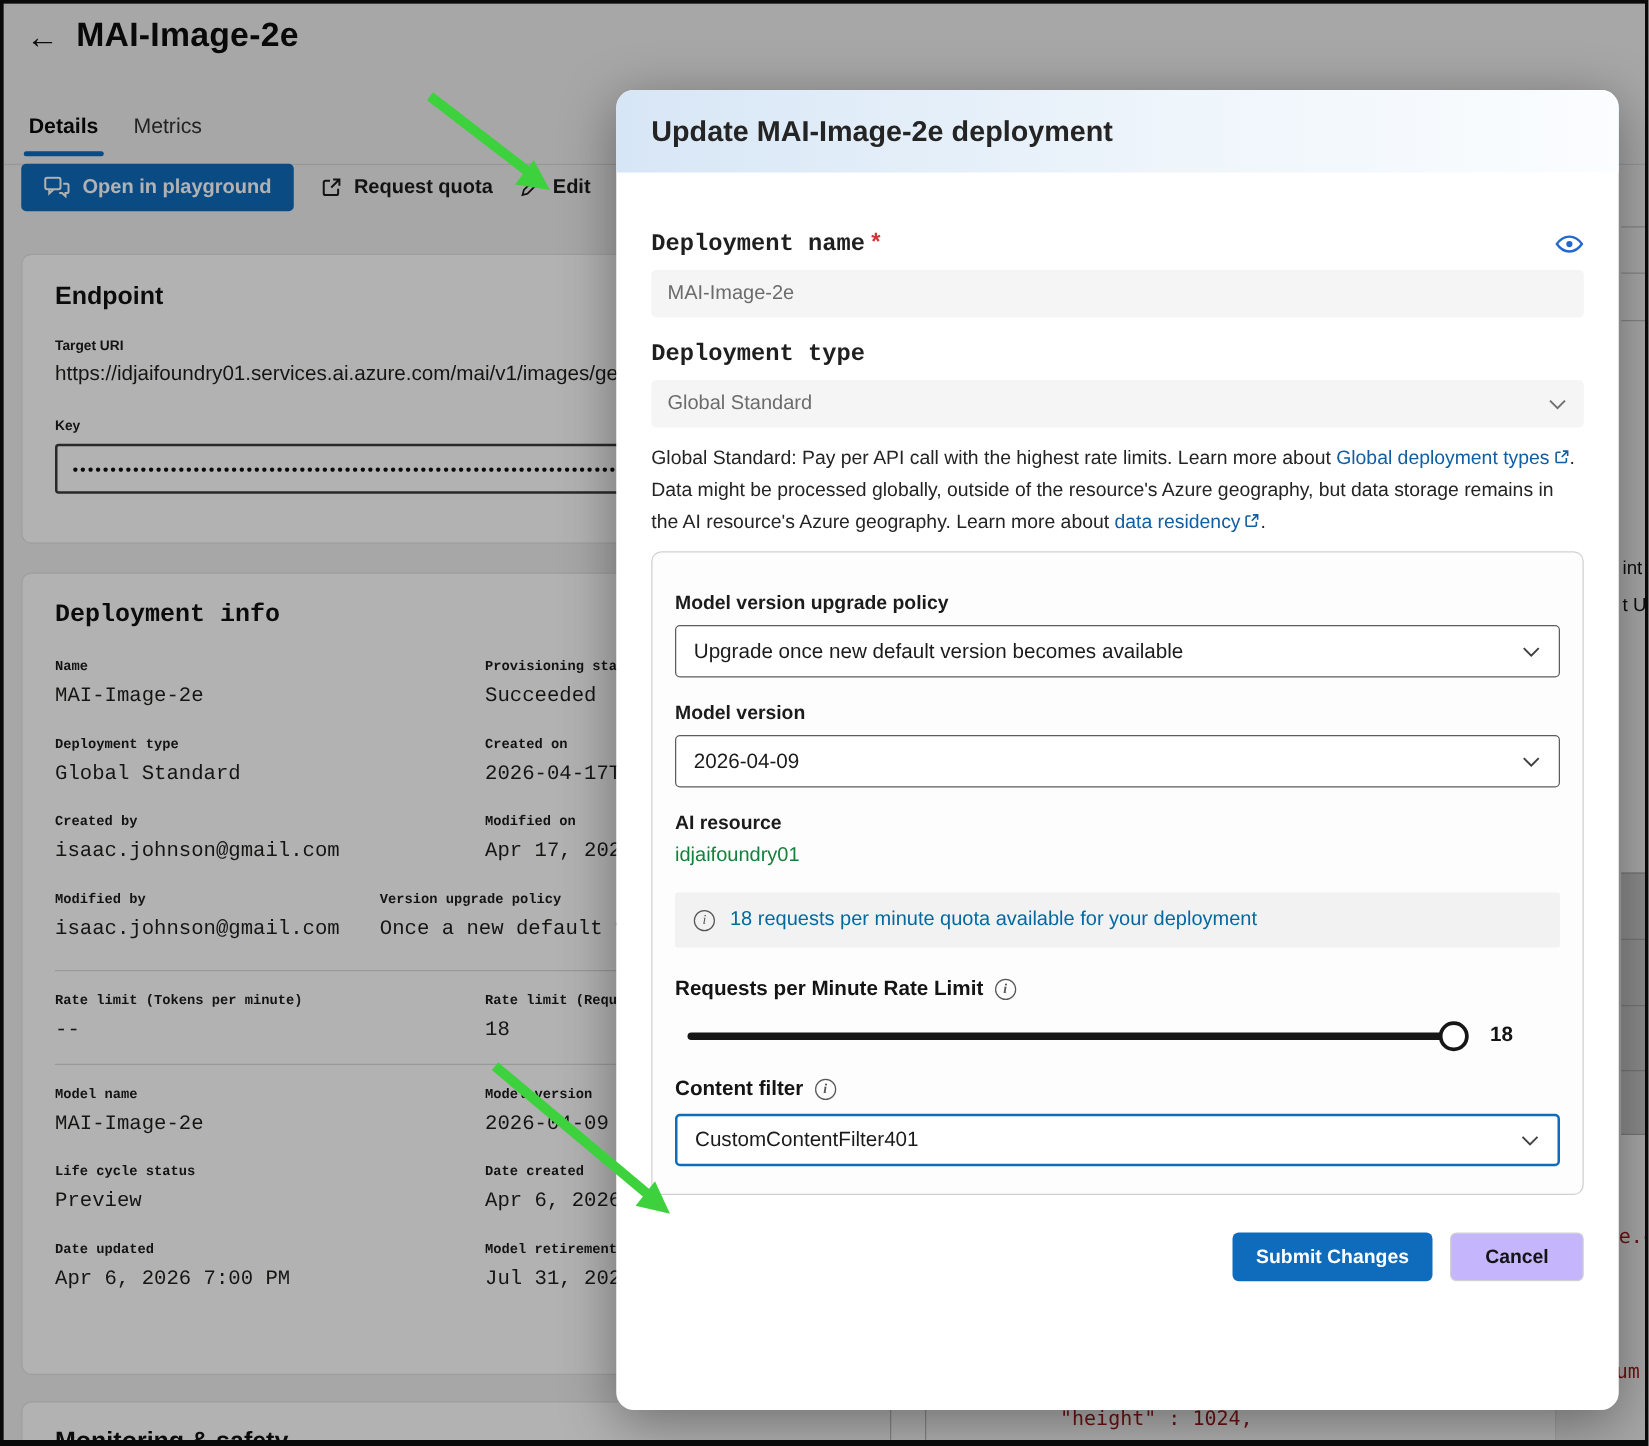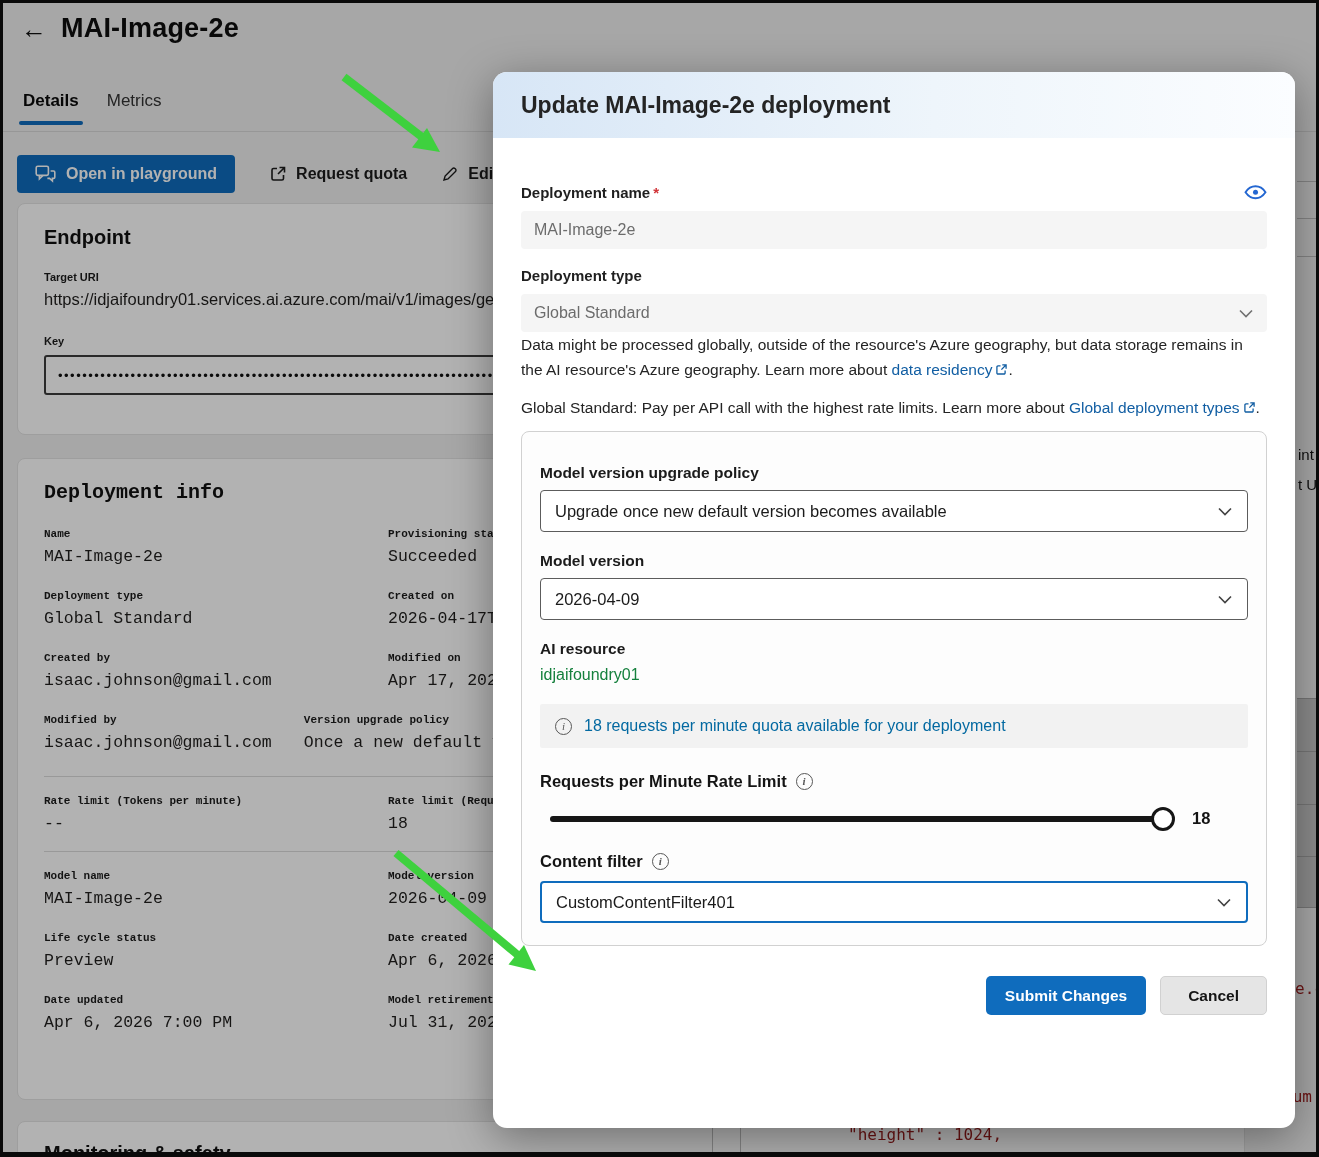--- a/index.html
+++ b/index.html
@@ -12,21 +12,21 @@
   .bg-title-row { position:absolute; left:18px; top:10px; display:flex; align-items:center; gap:14px; }
   .back-arrow { font-size:26px; color:#111; line-height:1; cursor:pointer; }
   .page-title { font-size:27px; font-weight:700; color:#0d0d0d; letter-spacing:.2px; }
 
   .tabs { position:absolute; left:20px; top:88px; display:flex; gap:28px; }
   .tab  { font-size:17px; color:#333; padding-bottom:14px; position:relative; }
   .tab.active { font-weight:700; color:#0a0a0a; }
   .tab.active::after { content:""; position:absolute; left:-4px; right:-4px; bottom:0; height:4px; border-radius:2px; background:#0f6cbd; }
   .tabstrip-line { position:absolute; left:0; right:0; top:128px; height:1px; background:#d8d8d8; }
 
-  .toolbar { position:absolute; left:14px; top:152px; display:flex; align-items:flex-end; gap:34px; }
+  .toolbar { position:absolute; left:14px; top:128px; display:flex; align-items:flex-end; gap:21px; }
   .btn-primary-bg { display:flex; align-items:center; gap:10px; background:#0f6cbd; color:#fff;
     font-size:16px; font-weight:700; height:38px; padding:0 18px; border-radius:4px; }
   .btn-flat { display:flex; align-items:center; gap:9px; font-size:16px; font-weight:600; color:#1c1c1c; height:38px; }
 
   .card { position:absolute; background:#fff; border:1px solid #e2e2e2; border-radius:8px; }
   .card-pad { padding:22px 26px; }
   .card-title { font-size:20px; font-weight:700; color:#111; }
 
   .fld-label { font-size:11px; font-weight:700; color:#1c1c1c; }
   .fld-value { font-size:16.5px; color:#201f1e; margin-top:7px; }
@@ -54,21 +54,21 @@
   .dim { position:absolute; inset:0; background:rgba(0,0,0,0.30); z-index:5; }
 
   
   .modal { position:absolute; left:490px; top:69px; width:802px; height:1056px; z-index:10;
     background:#fff; border-radius:14px; box-shadow:0 10px 44px rgba(0,0,0,.38); overflow:hidden; }
   .modal-header { height:66px; background:linear-gradient(90deg,#d7e6f6 0%,#eef5fb 55%,#fbfdff 100%);
     display:flex; align-items:center; padding:0 28px; }
   .modal-title { font-size:23px; font-weight:700; color:#242424; }
   .m-body { padding:46px 28px 0 28px; }
 
-  .m-label { font-size:15px; font-weight:700; color:#1f1f1f; }
+  .m-label { font-size:19px; font-weight:700; color:#1f1f1f;font-family:Liberation Mono, monospace; }
   .req { color:#d13438; margin-left:3px; }
   .label-row { display:flex; align-items:center; justify-content:space-between; }
 
   .input-disabled { margin-top:10px; height:38px; background:#f5f5f5; border-radius:4px;
     display:flex; align-items:center; padding:0 13px; font-size:16px; color:#6c6c6c; }
   .dd-disabled { justify-content:space-between; }
 
   .m-para { margin-top:12px; font-size:15.5px; line-height:25px; color:#242424; }
   .m-link { color:#115ea3; text-decoration:none; }
   .ext-ico { display:inline-block; vertical-align:-1px; margin-left:3px; }
@@ -97,21 +97,21 @@
 
   .slider-row { margin-top:18px; display:flex; align-items:center; padding-left:10px; }
   .slider-track { width:612px; height:6px; background:#161616; border-radius:3px; position:relative; }
   .slider-handle { position:absolute; right:-13px; top:50%; transform:translateY(-50%);
     width:24px; height:24px; border-radius:50%; background:#fff; border:3px solid #161616; }
   .slider-value { margin-left:30px; font-size:16.5px; font-weight:700; color:#141414; }
 
   .m-footer { display:flex; justify-content:flex-end; gap:14px; margin-top:30px; padding-right:0; }
   .btn-submit { background:#0f6cbd; color:#fff; border:none; border-radius:5px; height:39px;
     padding:0 19px; font-size:15.5px; font-weight:700; font-family:inherit; }
-  .btn-cancel { background:#e5e5e5; color:#141414; border:1px solid #d1d1d1; border-radius:5px; height:39px;
+  .btn-cancel { background:#c4b5fd; color:#141414; border:1px solid #d1d1d1; border-radius:5px; height:39px;
     padding:0 27px; font-size:15.5px; font-weight:600; font-family:inherit; }
 
   .arrows { position:absolute; inset:0; z-index:20; pointer-events:none; }
   svg.icon { display:block; }
 </style>
 </head>
 <body>
 
 <div class="frame">
 <div class="page">
@@ -302,28 +302,28 @@
       <div class="m-label" style="margin-top:18px;">Deployment type</div>
       <div class="input-disabled dd-disabled">
         <span>Global Standard</span>
         <span>
           <svg class="icon" width="16" height="11" viewBox="0 0 16 11" fill="none">
                 <path d="M2 2.5 L8 8.5 L14 2.5" stroke="#707070" stroke-width="1.6"></path>
               </svg>
         </span>
       </div>
 
-      <div class="m-para" style="margin-top:0;">
-        <span>Data might be processed globally, outside of the resource's Azure geography, but data storage remains in the AI resource's Azure geography. Learn more about </span><a class="m-link" href="#"><span>data residency</span></a><span class="ext-ico"><svg class="icon" width="13" height="13" viewBox="0 0 13 13" fill="none" style="display:inline-block;">
+      <div class="m-para">
+        <span>Global Standard: Pay per API call with the highest rate limits. Learn more about </span><a class="m-link" href="#"><span>Global deployment types</span></a><span class="ext-ico"><svg class="icon" width="13" height="13" viewBox="0 0 13 13" fill="none" style="display:inline-block;">
                 <path d="M5.5 2.8 H3 a1.1 1.1 0 0 0 -1.1 1.1 v6 A1.1 1.1 0 0 0 3 11 h6 a1.1 1.1 0 0 0 1.1 -1.1 V7.4" stroke="#115ea3" stroke-width="1.3"></path>
                 <path d="M7.3 1.9 h3.8 v3.8 M10.7 2.3 L6.4 6.6" stroke="#115ea3" stroke-width="1.3"></path>
               </svg></span><span>.</span>
       </div>
-      <div class="m-para">
-        <span>Global Standard: Pay per API call with the highest rate limits. Learn more about </span><a class="m-link" href="#"><span>Global deployment types</span></a><span class="ext-ico"><svg class="icon" width="13" height="13" viewBox="0 0 13 13" fill="none" style="display:inline-block;">
+      <div class="m-para" style="margin-top:0;">
+        <span>Data might be processed globally, outside of the resource's Azure geography, but data storage remains in the AI resource's Azure geography. Learn more about </span><a class="m-link" href="#"><span>data residency</span></a><span class="ext-ico"><svg class="icon" width="13" height="13" viewBox="0 0 13 13" fill="none" style="display:inline-block;">
                 <path d="M5.5 2.8 H3 a1.1 1.1 0 0 0 -1.1 1.1 v6 A1.1 1.1 0 0 0 3 11 h6 a1.1 1.1 0 0 0 1.1 -1.1 V7.4" stroke="#115ea3" stroke-width="1.3"></path>
                 <path d="M7.3 1.9 h3.8 v3.8 M10.7 2.3 L6.4 6.6" stroke="#115ea3" stroke-width="1.3"></path>
               </svg></span><span>.</span>
       </div>
 
       <div class="details-box">
 
         <div class="sub-label">Model version upgrade policy</div>
         <div class="select">
           <span>Upgrade once new default version becomes available</span>

